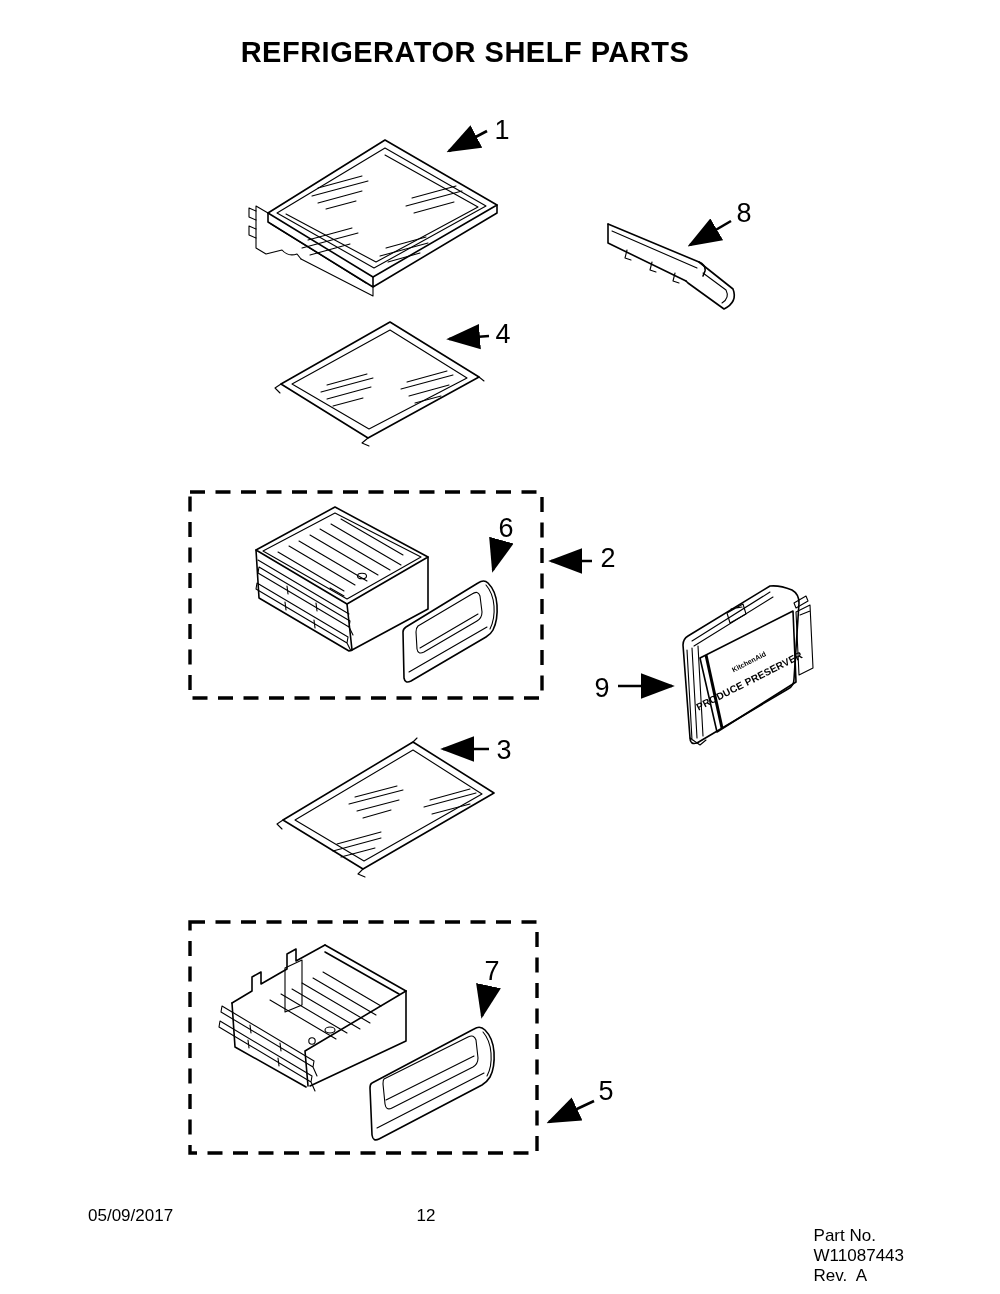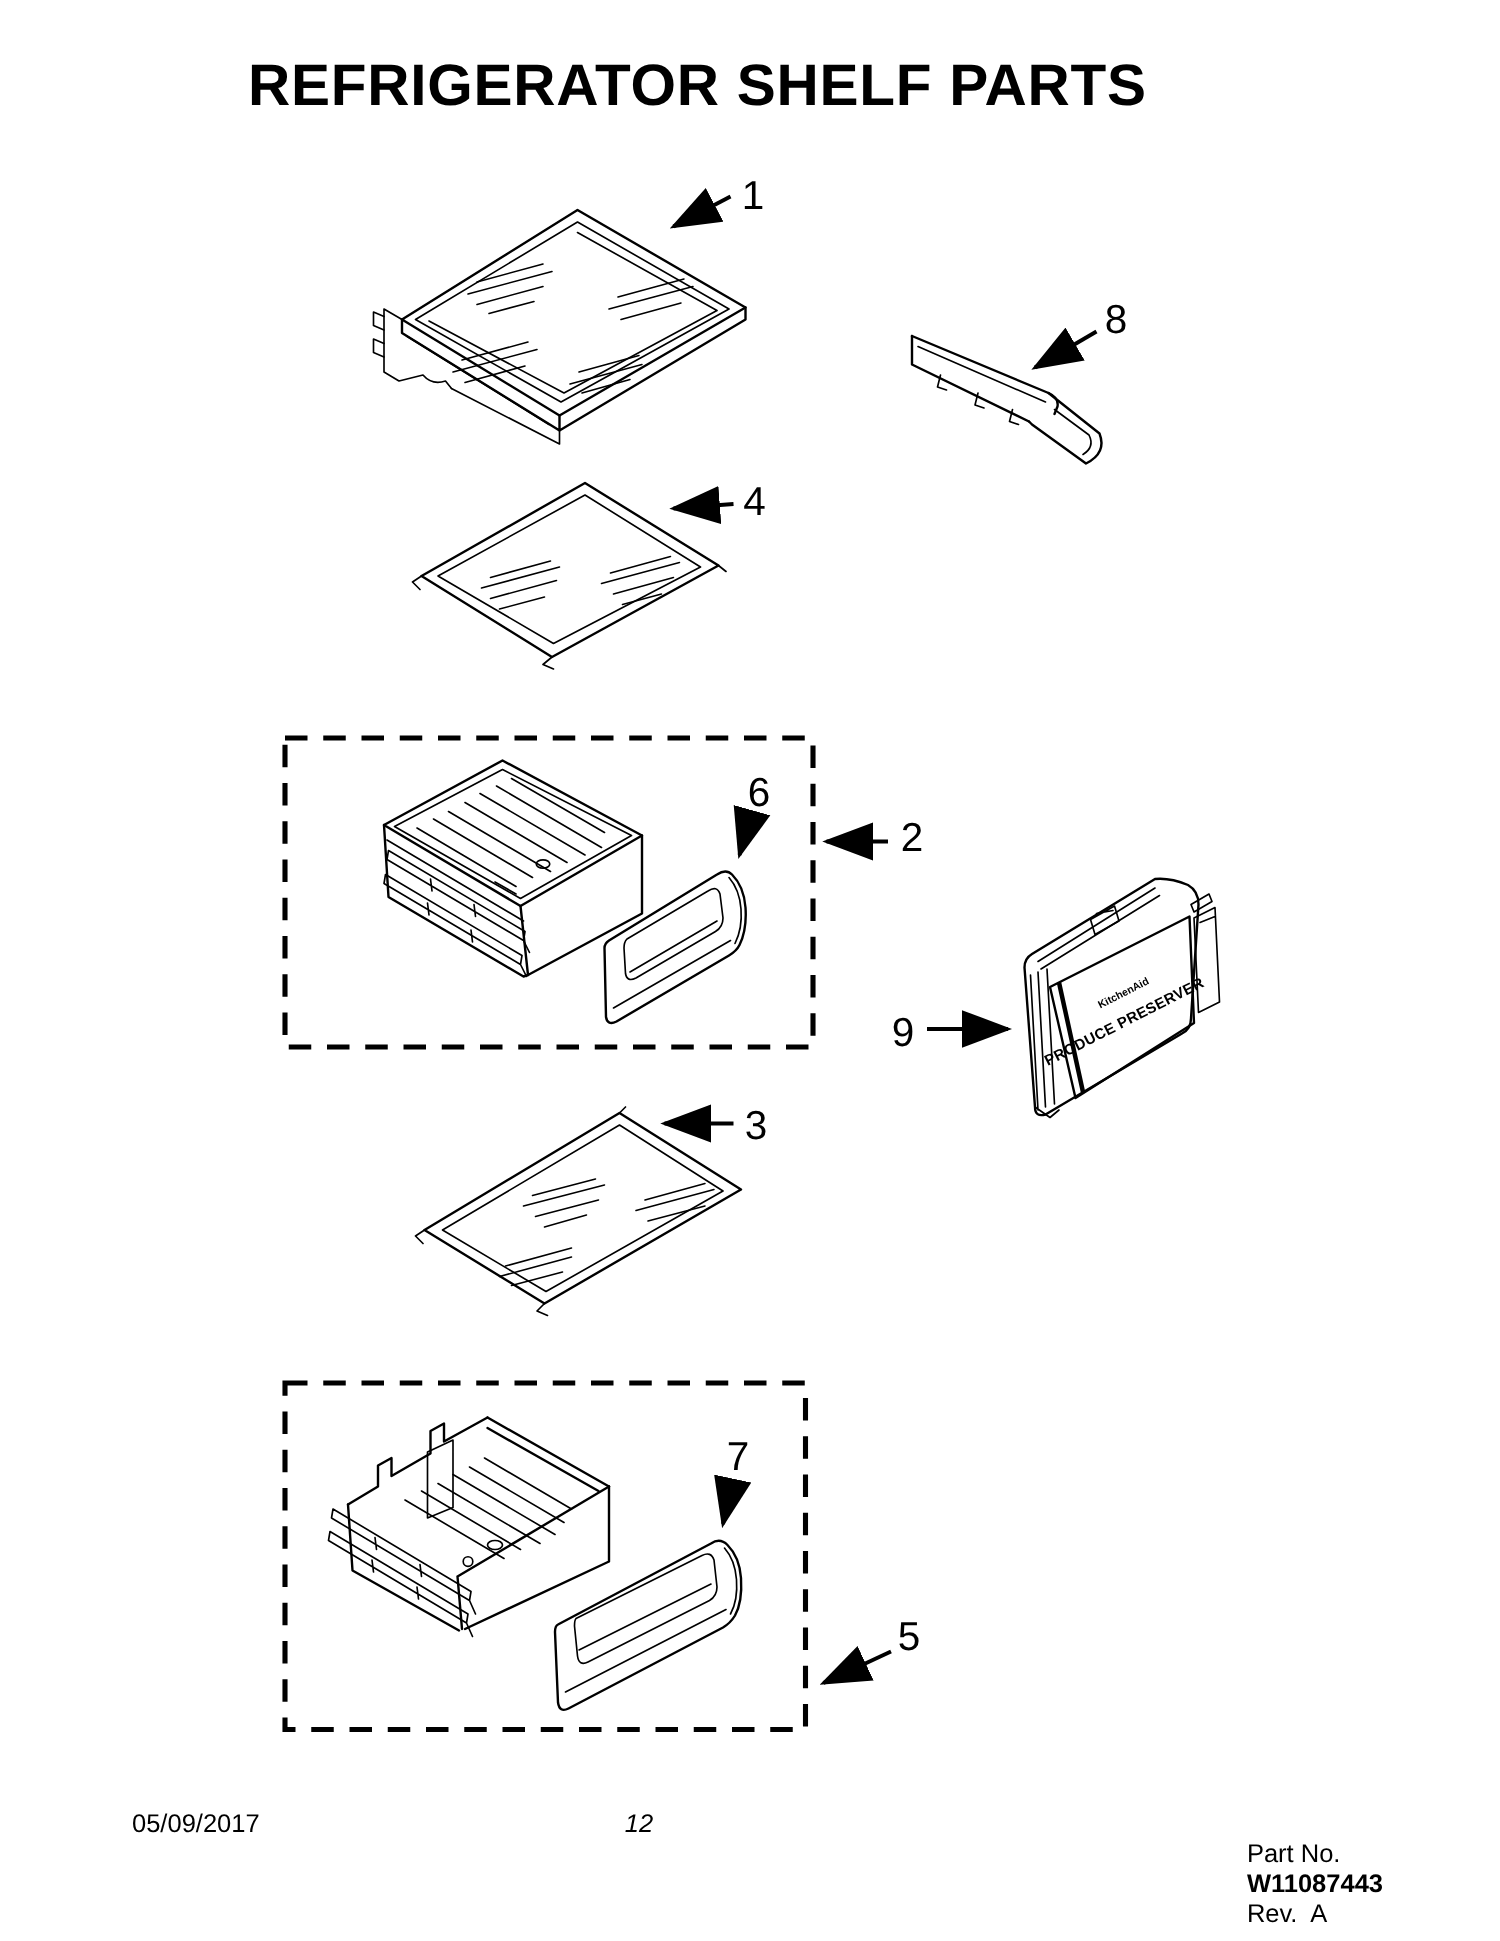--- a/index.html
+++ b/index.html
@@ -1,26 +1,26 @@
 <!DOCTYPE html>
 <html><head>
 <meta charset="utf-8">
 <style>
   html,body{margin:0;padding:0;background:#ffffff;}
   body{width:1000px;height:1294px;position:relative;font-family:"Liberation Sans",sans-serif;color:#000;}
   .page-title{position:absolute;top:36px;left:0;width:930px;text-align:center;
-    font-size:39px;font-weight:700;letter-spacing:0.5px;}
+    font-size:29px;font-weight:700;letter-spacing:0.5px;}
   .diagram-svg{position:absolute;top:0;left:0;}
   .footer{position:absolute;top:1206px;left:0;width:1000px;font-size:17px;}
   .footer-date{position:absolute;left:88px;top:0;}
-  .footer-page{position:absolute;left:0;width:852px;text-align:center;top:0;font-style:italic;}
+  .footer-page{position:absolute;left:0;width:852px;text-align:center;top:0;}
   .footer-right{position:absolute;right:78px;top:0;white-space:pre;}
   .footer-right span{display:inline-block;}
   .footer-partlabel{margin-right:4px;}
-  .footer-partnum{font-weight:bold;}
+  .footer-partnum{margin-right:18px;}
   svg text.callout{font-family:"Liberation Sans",sans-serif;font-size:27px;fill:#000;}
   svg text.p9-brand{font-family:"Liberation Sans",sans-serif;font-size:7px;font-weight:700;fill:#000;}
   svg text.p9-name{font-family:"Liberation Sans",sans-serif;font-size:10px;font-weight:700;letter-spacing:0.2px;fill:#000;}
   .ln{fill:none;stroke:#000;stroke-width:1.6;stroke-linejoin:round;stroke-linecap:round;}
   .ln-thin{fill:none;stroke:#000;stroke-width:1.1;stroke-linejoin:round;stroke-linecap:round;}
   .hatch{fill:none;stroke:#000;stroke-width:1.05;stroke-linecap:round;}
   .arrow{fill:none;stroke:#000;stroke-width:2.6;}
   .dashbox{fill:none;stroke:#000;stroke-width:3.4;stroke-dasharray:15 10.5;}
 </style>
 </head>

